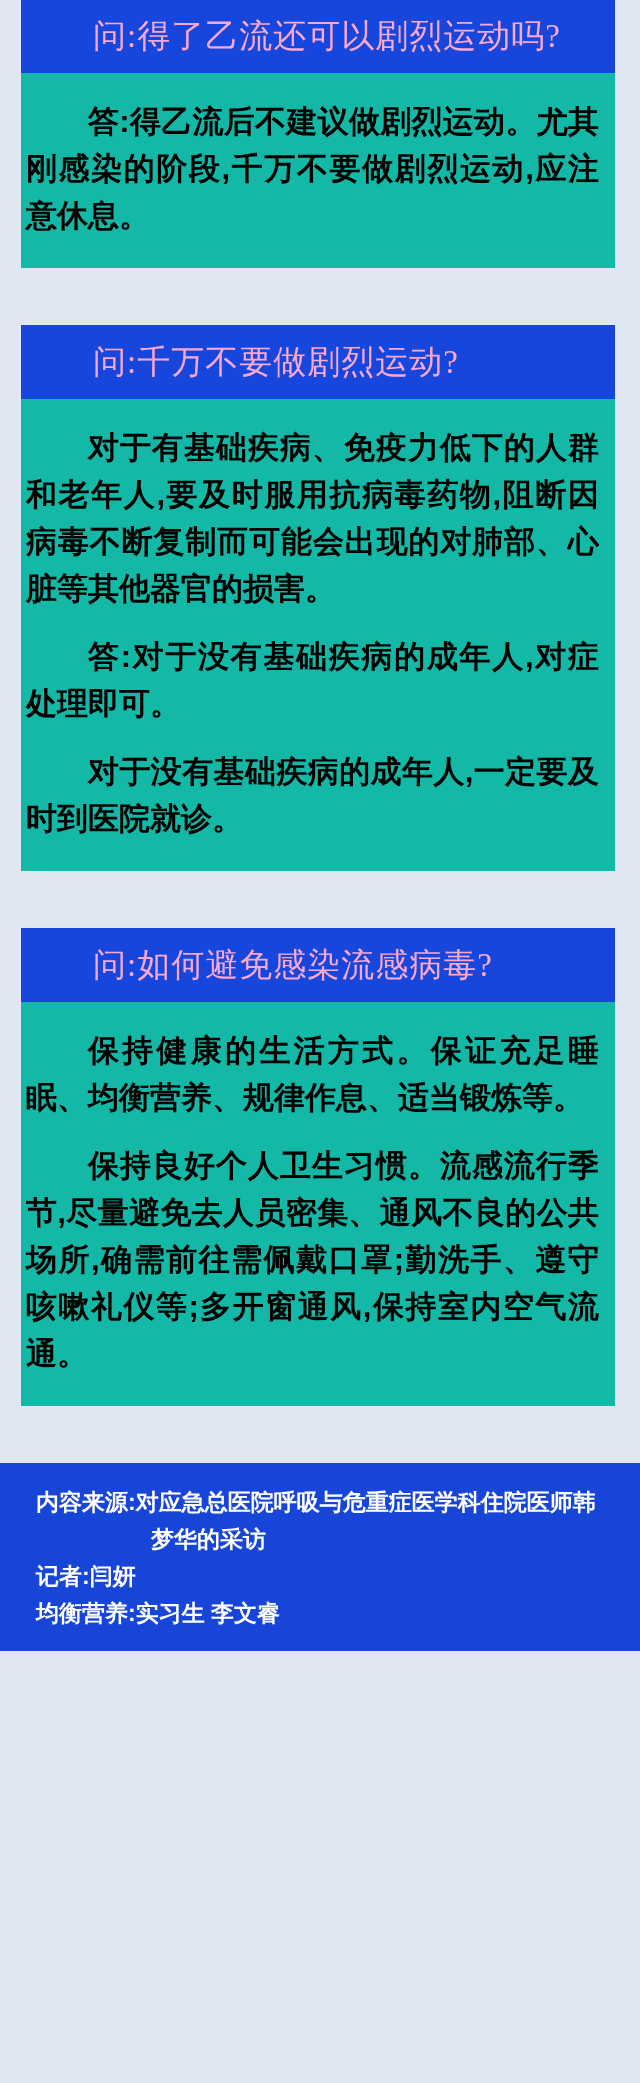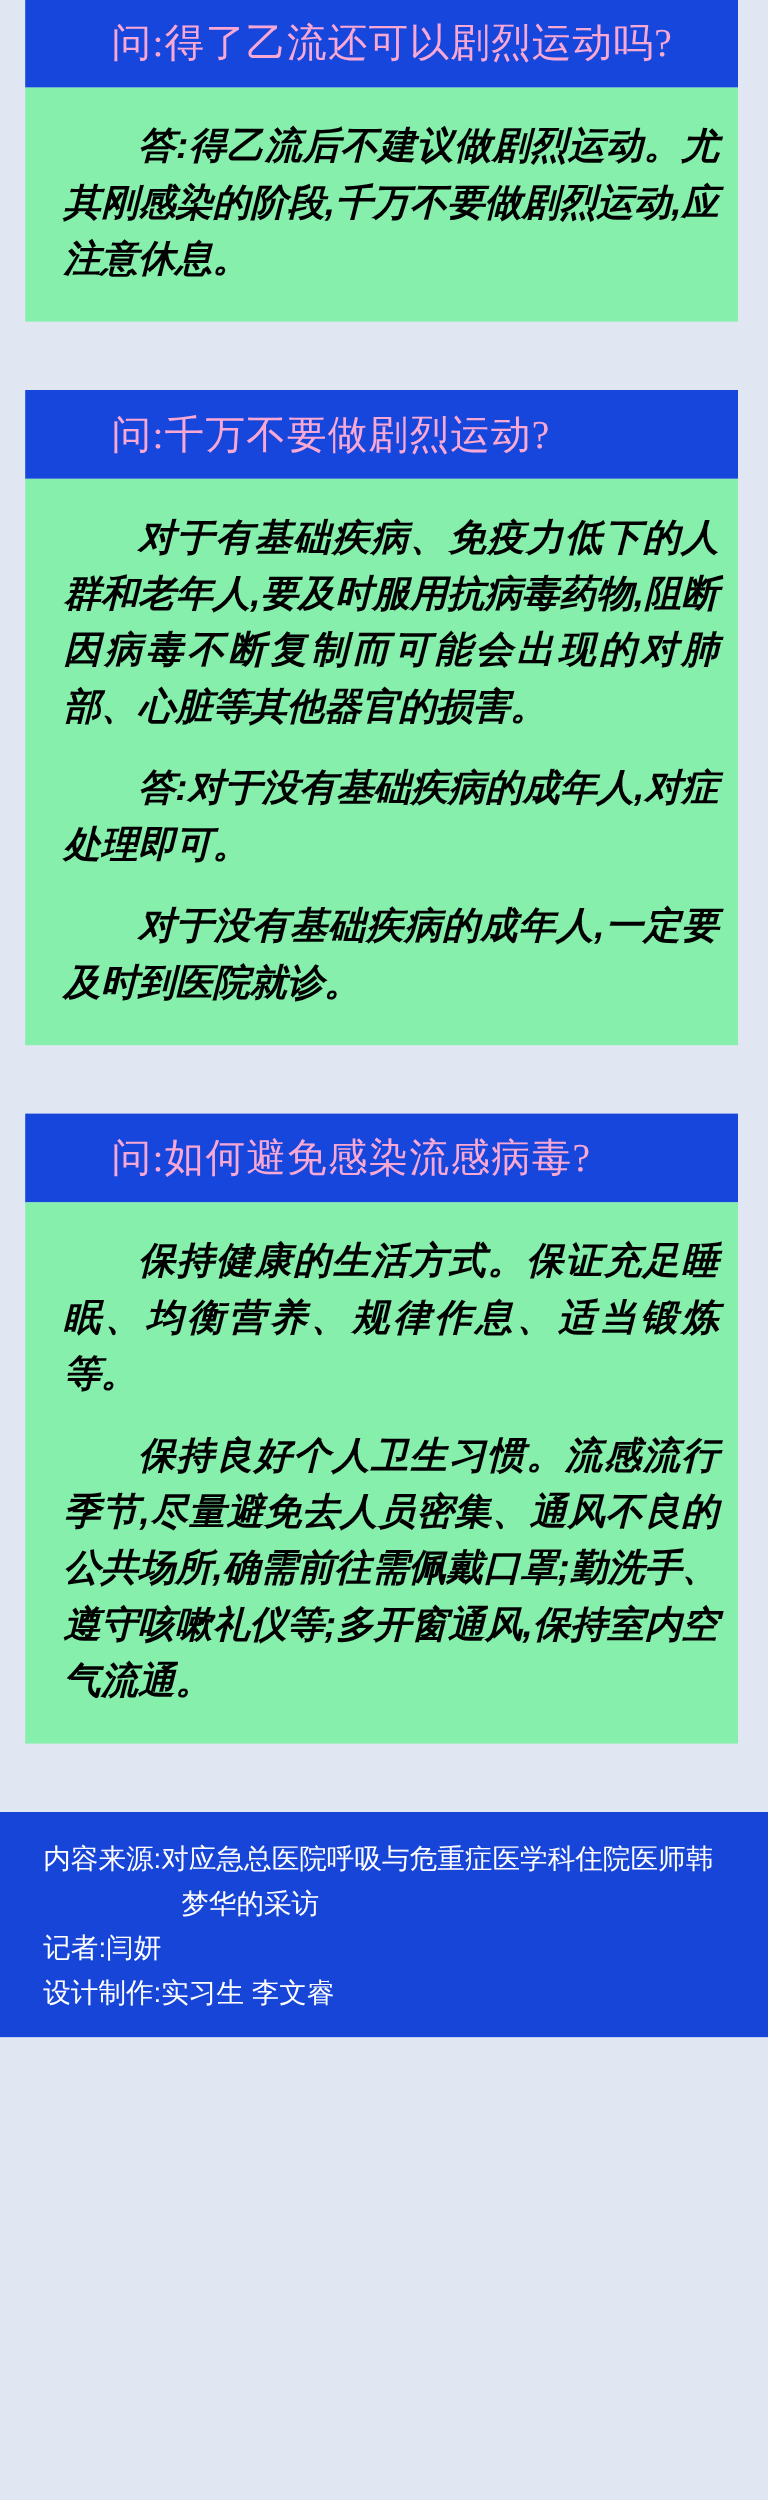--- a/index.html
+++ b/index.html
@@ -28,23 +28,22 @@
   .qa-header .q-text {
     color: #f9a8d4;
     font-family: "Liberation Serif", "DejaVu Serif", serif;
     font-size: 33px;
     font-weight: 400;
     letter-spacing: 1px;
     white-space: nowrap;
   }
   .answer-card {
     margin: 0 25px 0 21px;
-    background: #86efac;
-    padding: 25px 16px 29px 32px;
-    font-style: italic;
+    background: #14b8a6;
+    padding: 25px 16px 29px 5px;
   }
   .answer-card p {
     margin: 0;
     color: #000000;
     font-size: 31px;
     line-height: 47px;
     font-weight: 700;
     text-align: justify;
     text-indent: 2em;
     letter-spacing: 0;
@@ -54,21 +53,21 @@
     margin-top: 57px;
     background: #1745d8;
     padding: 21px 30px 19px 36px;
     box-sizing: border-box;
   }
   .footer p {
     margin: 0;
     color: #ffffff;
     font-size: 23px;
     line-height: 37px;
-    font-weight: 400;
+    font-weight: 700;
   }
   .footer p.source-line {
     padding-left: 5em;
     text-indent: -5em;
   }
 </style>
 </head>
 <body>
 
 <div class="page">
@@ -99,16 +98,16 @@
     </div>
     <div class="answer-card">
       <p>保持健康的生活方式。保证充足睡眠、均衡营养、规律作息、适当锻炼等。</p>
       <p>保持良好个人卫生习惯。流感流行季节,尽量避免去人员密集、通风不良的公共场所,确需前往需佩戴口罩;勤洗手、遵守咳嗽礼仪等;多开窗通风,保持室内空气流通。</p>
     </div>
   </section>
 
   <footer class="footer">
     <p class="source-line"><span>内容来源:</span><span>对应急总医院呼吸与危重症医学科住院医师韩梦华的采访</span></p>
     <p>记者:闫妍</p>
-    <p>设计制作:实习生 李文睿</p>
+    <p>均衡营养:实习生 李文睿</p>
   </footer>
 
 </div>
 
 </body></html>

